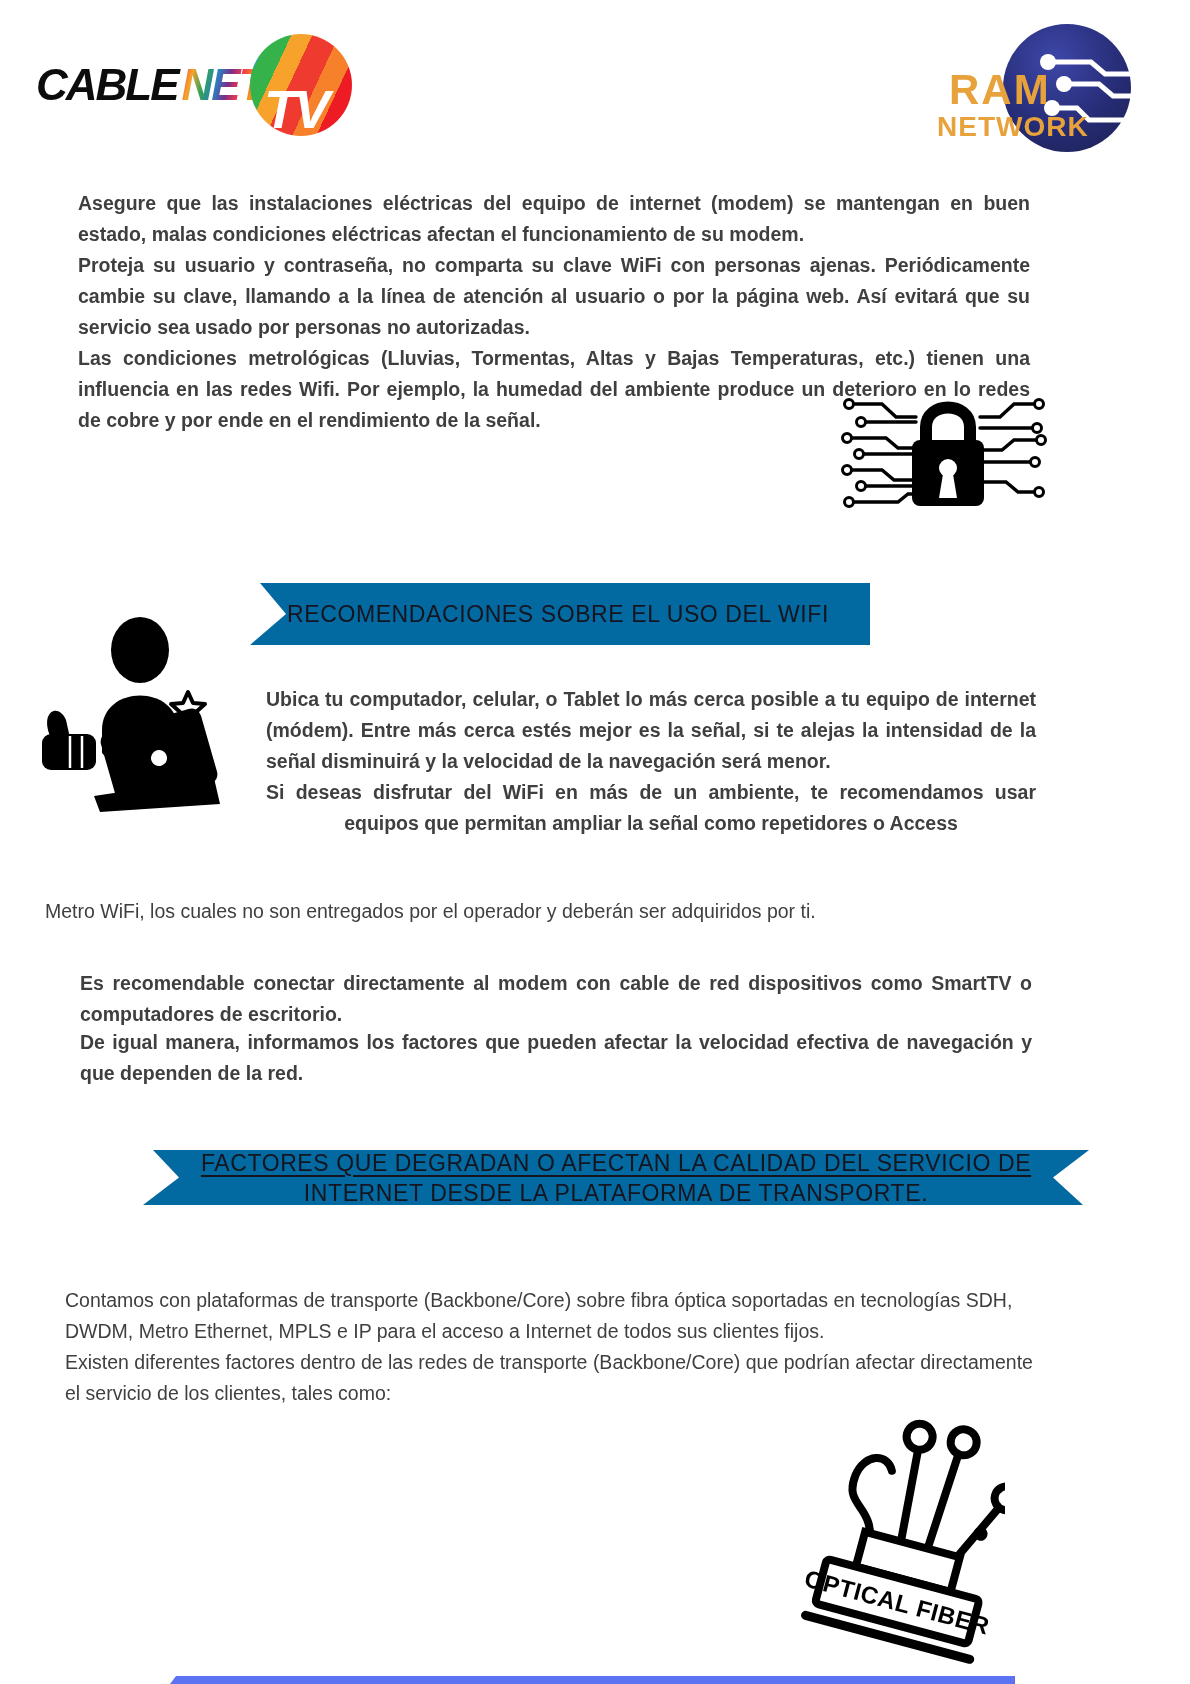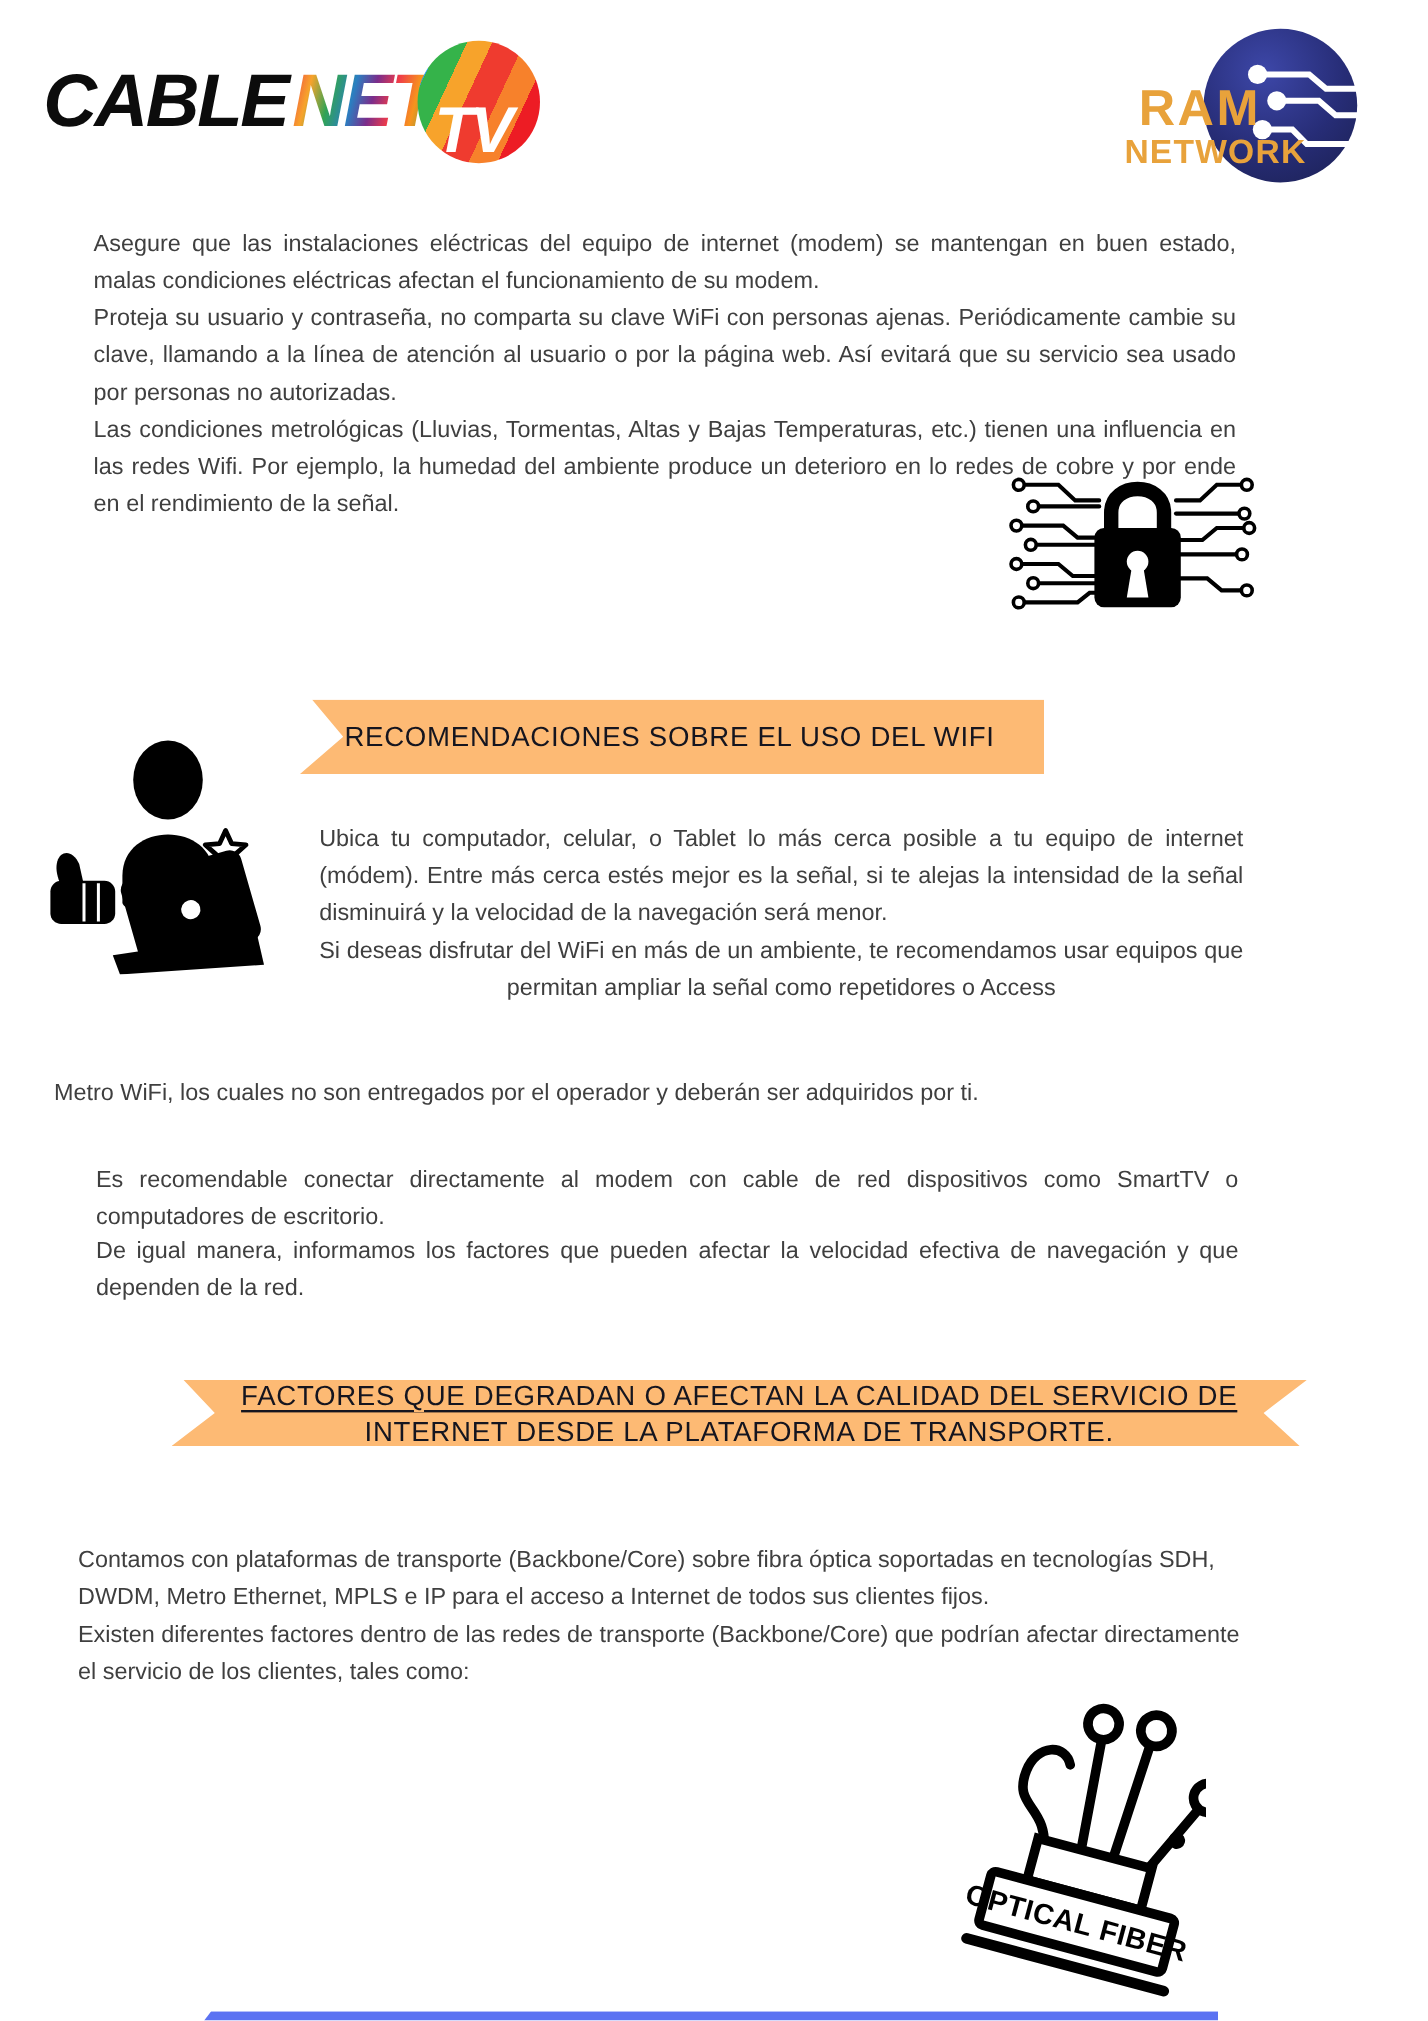--- a/index.html
+++ b/index.html
@@ -13,21 +13,21 @@
     font-family: "Liberation Sans", sans-serif;
     color: #3f3f3f;
     overflow: hidden;
   }
   
   .cablenet-logo {
     position: absolute; left: 36px; top: 30px;
     display: flex; align-items: center; height: 110px;
   }
   .cablenet-logo .word {
-    font-size: 62px; font-weight: 900; font-style: italic;
+    font-size: 44px; font-weight: 900; font-style: italic;
     letter-spacing: -2px; line-height: 1;
   }
   .cablenet-logo .cable { color: #0c0c0c; }
   .cablenet-logo .net {
     margin-left: 4px;
     background: linear-gradient(105deg,#ef3b4a 0%,#f7a32b 14%,#31a354 28%,#2a7fc1 42%,#7b2d8b 55%,#ef3b4a 68%,#f7941d 82%,#31a354 100%);
     -webkit-background-clip: text; background-clip: text; color: transparent;
   }
   .tv-circle {
     width: 102px; height: 102px; border-radius: 50%;
@@ -41,27 +41,27 @@
     letter-spacing: -3px; line-height: 1; margin-left: -10px;
   }
   .ram-logo { position: absolute; left: 935px; top: 16px; }
   
   .para {
     position: absolute;
     font-size: 19.5px;
     line-height: 31px;
     color: #3f3f3f;
   }
-  .just { text-align: justify; }
+  .just { text-align: justify; font-weight: bold; }
   .para p { margin: 0; }
   .p-center-last { text-align: justify; -moz-text-align-last: center; text-align-last: center; }
   
   .banner {
     position: absolute;
-    background: #fdba74;
+    background: #0369a1;
     display: flex; flex-direction: column;
     align-items: center; justify-content: center;
     color: #15151f;
     font-size: 23px; font-weight: 500; letter-spacing: 0.6px;
     text-align: center;
   }
   .banner-wifi {
     left: 246px; top: 583px; width: 624px; height: 62px;
     clip-path: polygon(14px 0, 100% 0, 100% 100%, 4px 100%, 40px 50%);
   }

